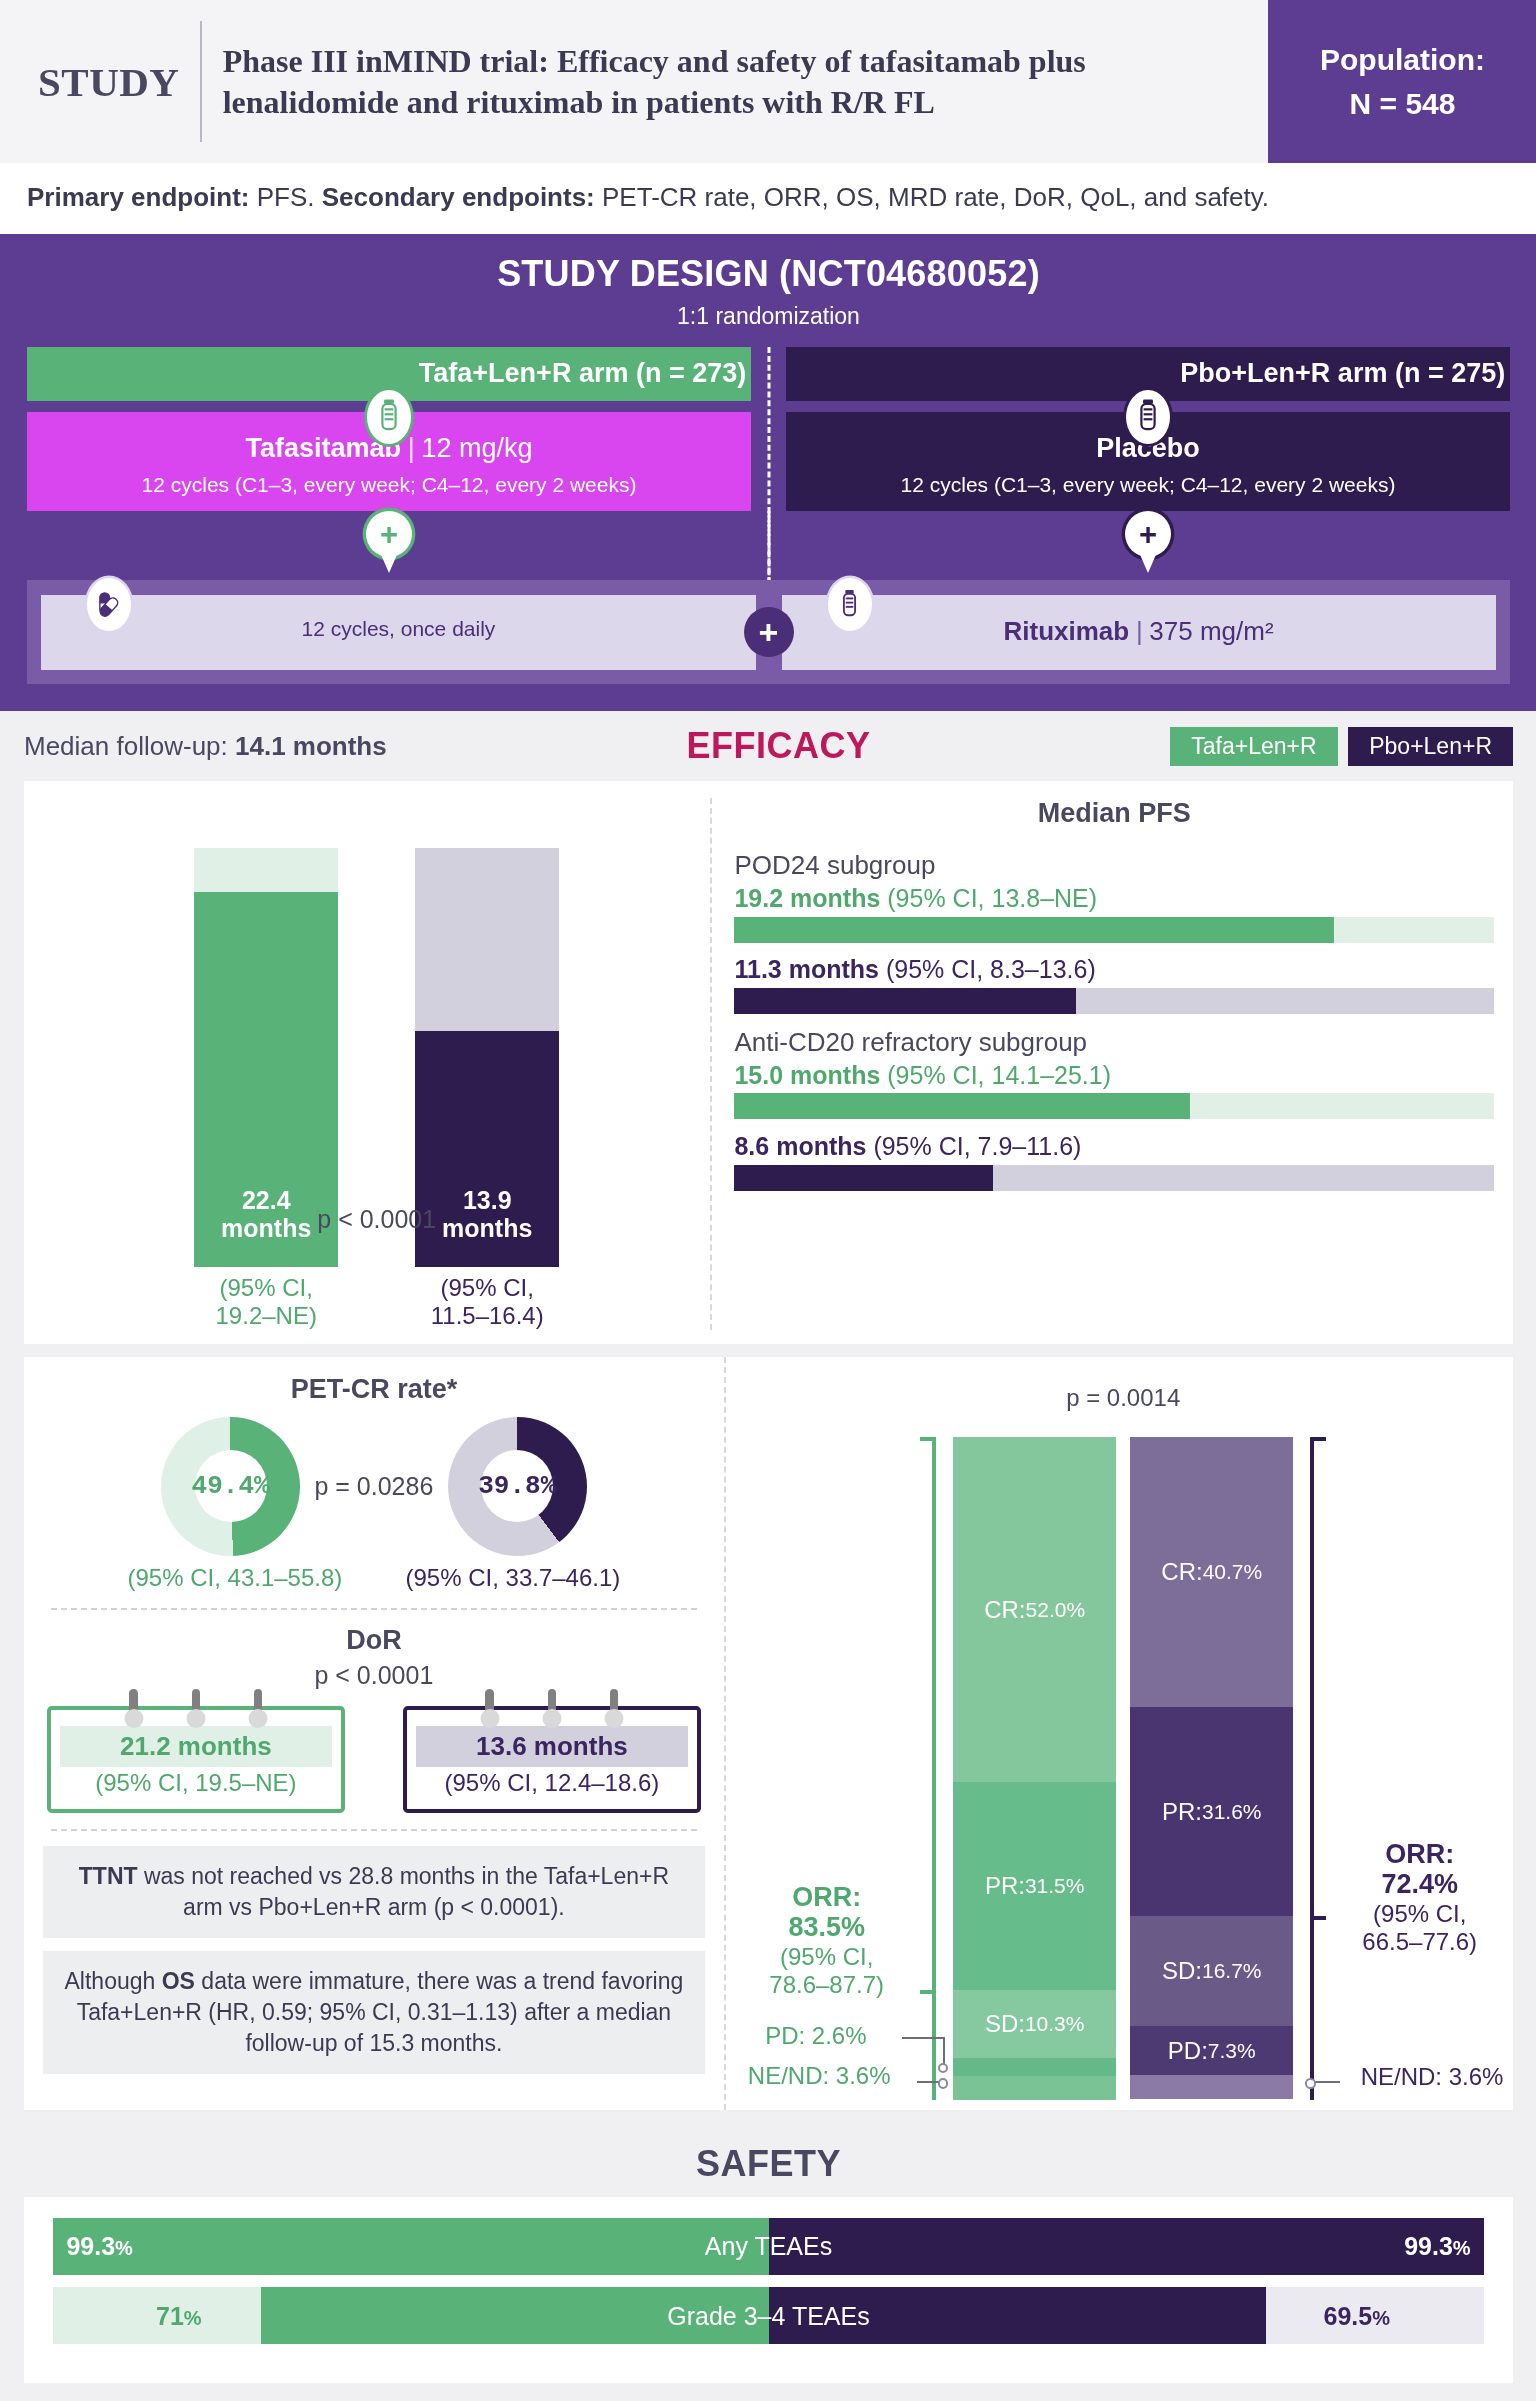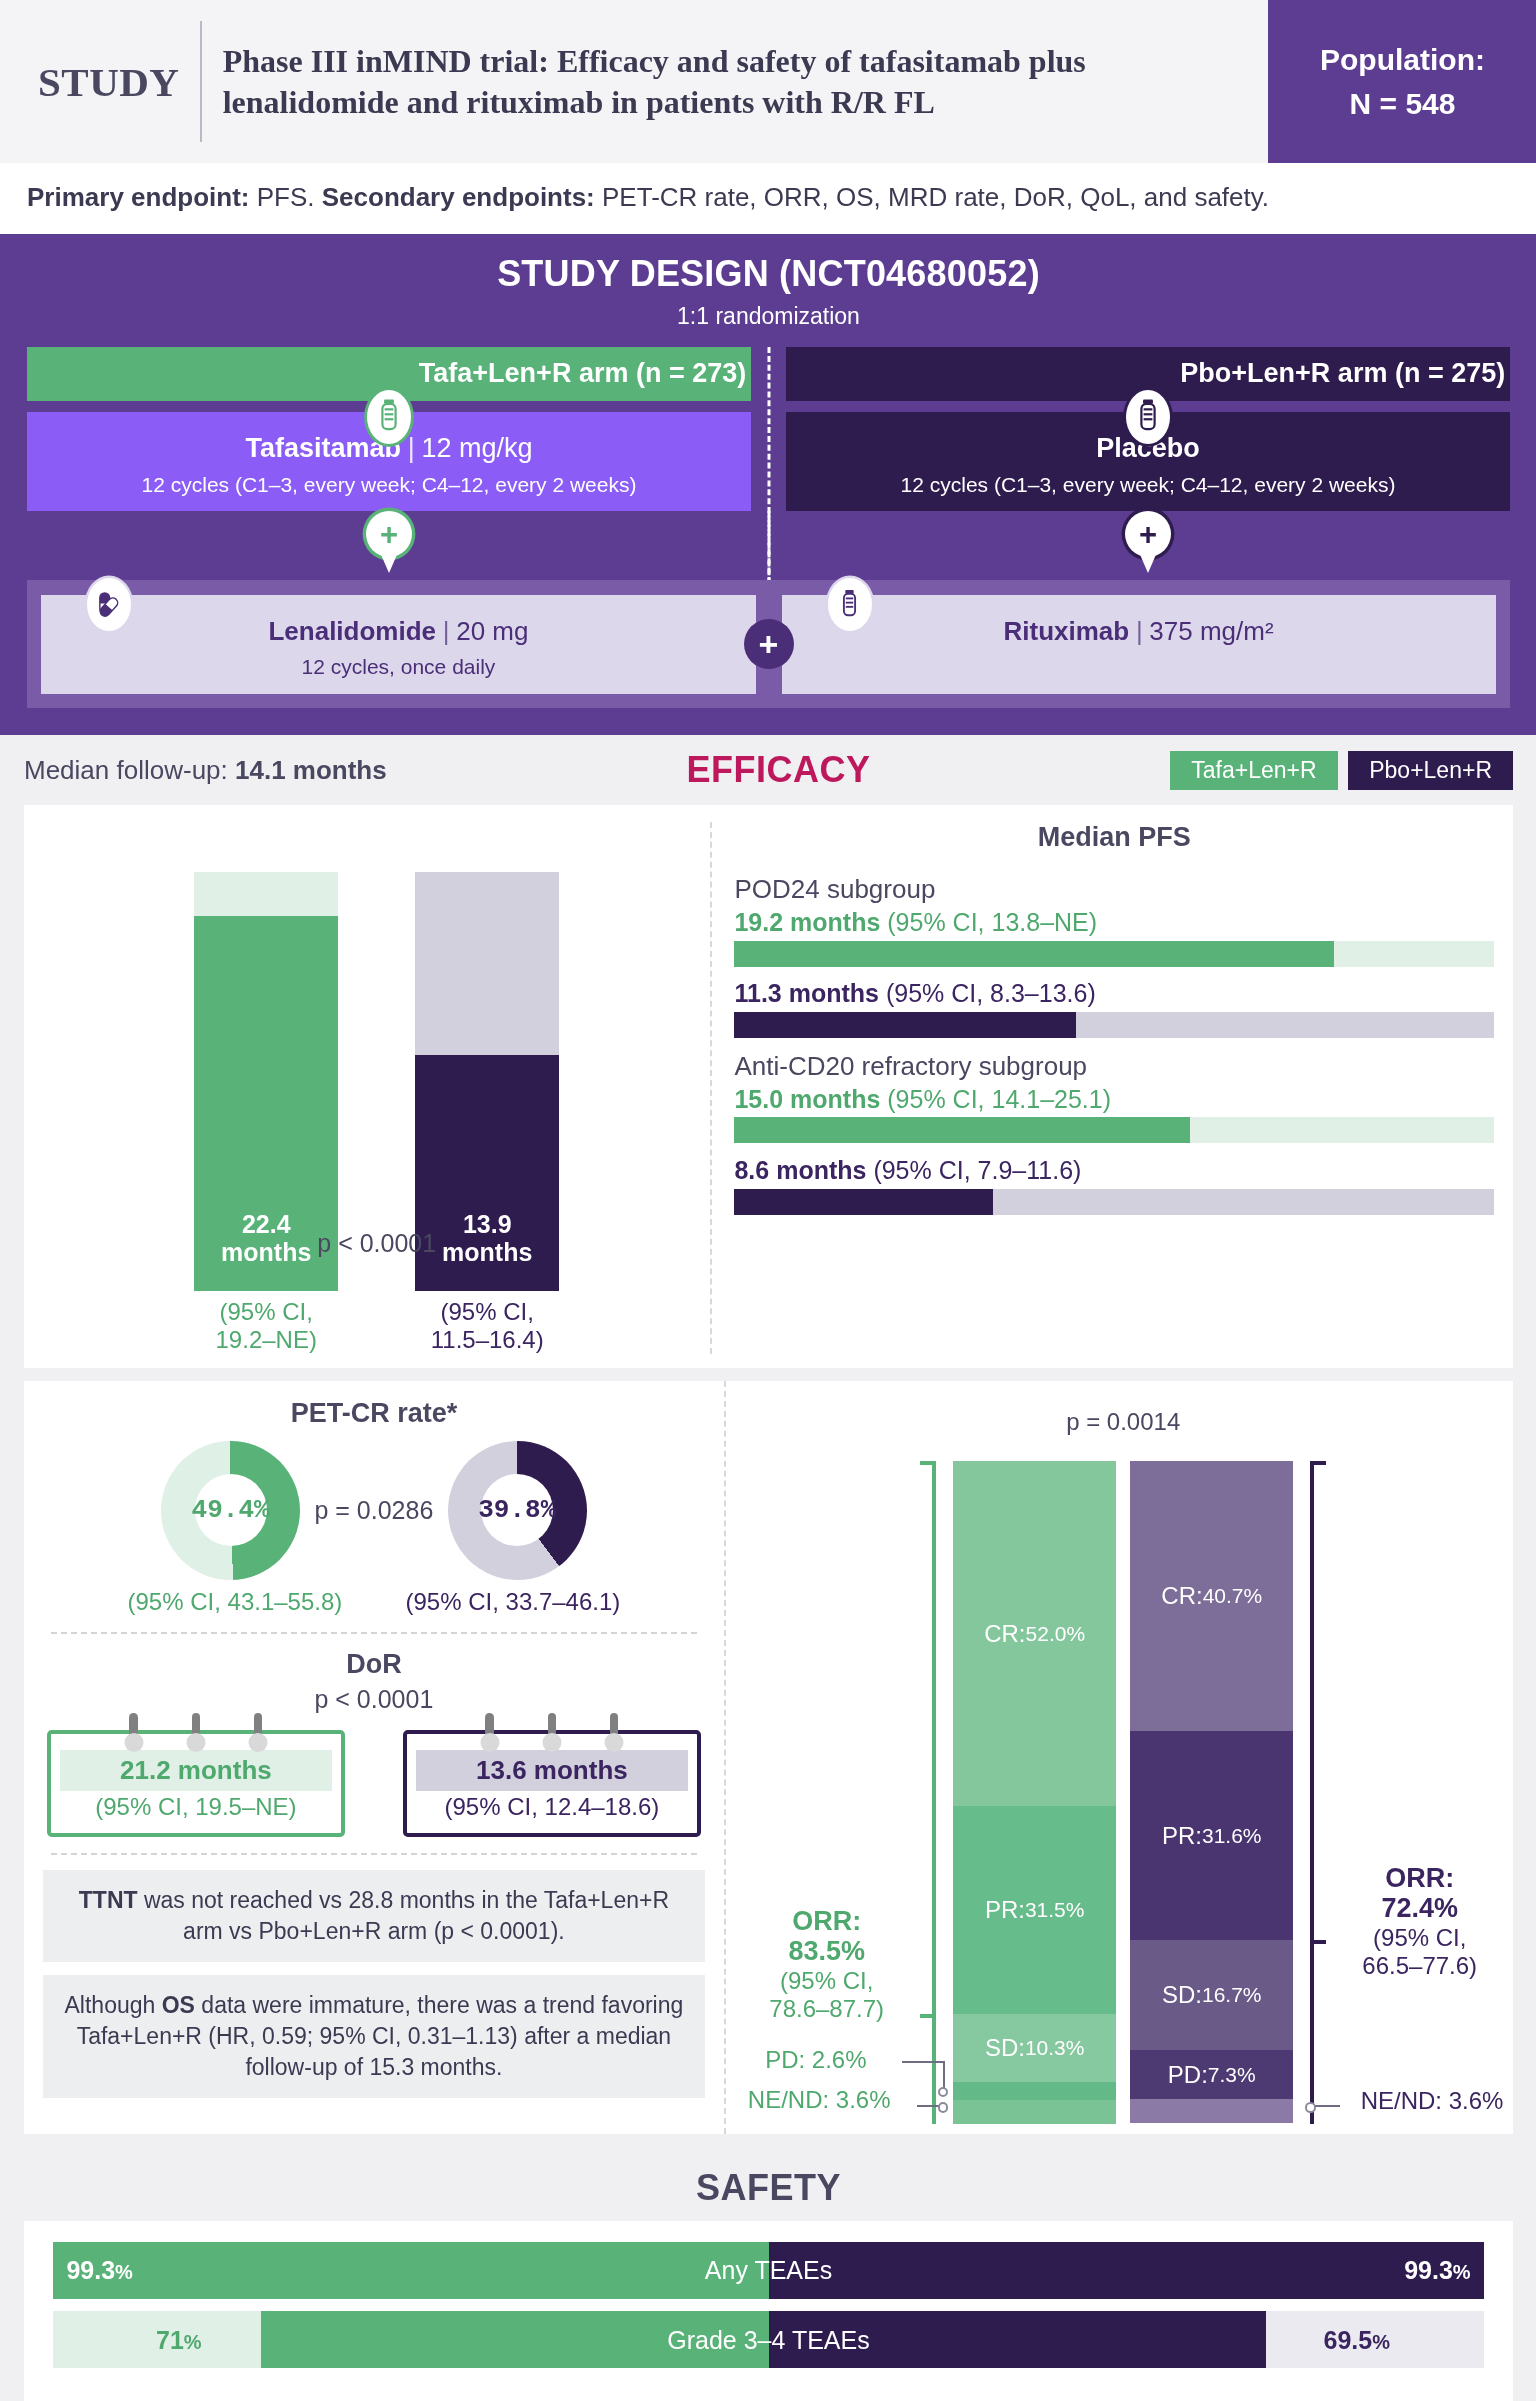--- a/index.html
+++ b/index.html
@@ -50,21 +50,21 @@
   .arm.left { margin-right: 35px; }
   .arm-head {
     text-align: right; font-size: 27px; font-weight: bold; padding: 12.5px 4.8px;
     line-height: 1.1;
   }
   .arm-head.green { background: #59b379; }
   .arm-head.dark  { background: #2f1c4e; }
   .arm-body {
     margin-top: 10.6px; padding: 21px 11.5px 14.4px; text-align: center; position: relative;
   }
-  .arm-body.green { background: #8b5cf6; }
+  .arm-body.green { background: #d946ef; }
   .arm-body.dark  { background: #2f1c4e; }
   .drug-line { font-size: 27px; font-weight: bold; margin-bottom: 7.7px; line-height:1.15; }
   .drug-line .sep { font-weight: normal; opacity: .85; padding: 0 6.7px; }
   .drug-line .dose { font-weight: normal; }
   .cycles { font-size: 21px; line-height: 1.2; }
   .icon-circle {
     position: absolute; top: -22px; left: 50%; transform: translateX(-50%);
     width: 44px; height: 54px; background: #fff; border-radius: 50%;
     display: flex; align-items: center; justify-content: center;
   }
@@ -360,23 +360,20 @@
         <div class="bb-icon">
           <svg width="27" height="27" viewBox="0 0 56 56">
               <rect x="8" y="4" width="20" height="44" rx="10" fill="#fff" stroke="#4a2e78" stroke-width="3"></rect>
               <path d="M8 14 a10 10 0 0 1 20 0 v12 h-20z" fill="#4a2e78"></path>
               <g transform="rotate(42 38 30)">
                 <rect x="22" y="18" width="20" height="44" rx="10" fill="#fff" stroke="#4a2e78" stroke-width="3"></rect>
                 <path d="M22 40 h20 v12 a10 10 0 0 1 -20 0z" fill="#4a2e78"></path>
               </g>
             </svg>
         </div>
-        <div class="bb-title">
-          <span>Lenalidomide</span><span class="sep">|</span><span class="dose">20 mg</span>
-        </div>
         <div class="bb-sub">12 cycles, once daily</div>
       </div>
       <div class="bb-plus">+</div>
       <div class="bb-box">
         <div class="bb-icon">
           <svg width="21" height="29" viewBox="0 0 40 62">
               <rect x="11" y="0" width="18" height="8" rx="2" fill="#4a2e78"></rect>
               <rect x="8" y="8" width="24" height="46" rx="9" fill="none" stroke="#4a2e78" stroke-width="4"></rect>
               <rect x="12" y="16" width="16" height="4" fill="#4a2e78"></rect>
               <rect x="12" y="25" width="16" height="4" fill="#4a2e78"></rect>

